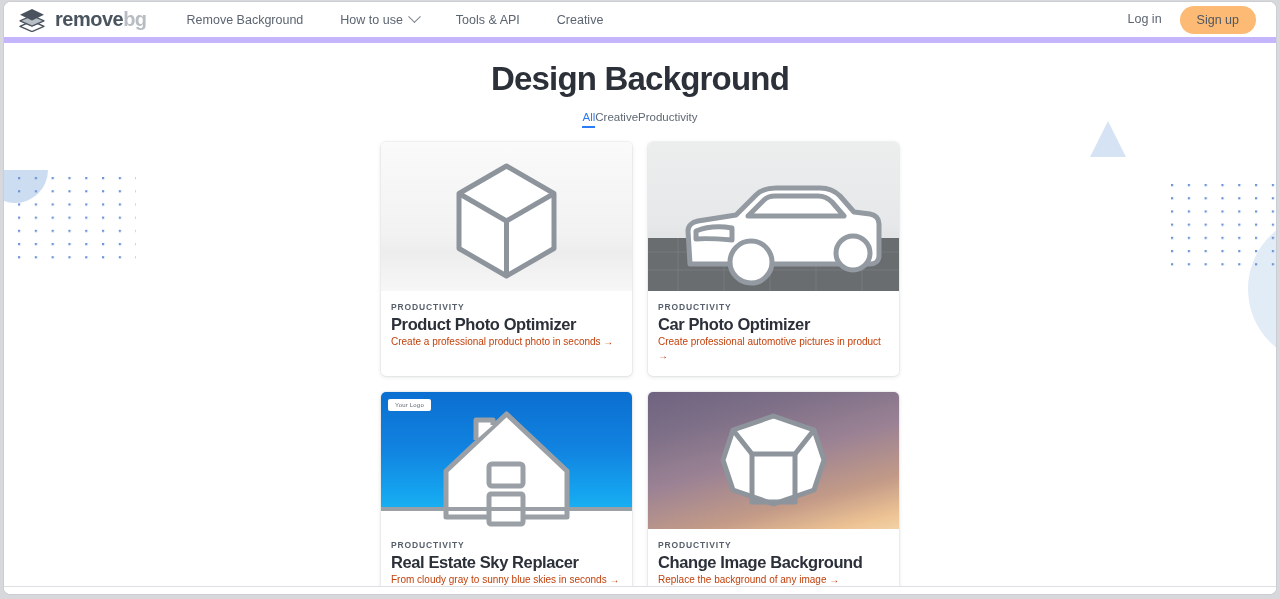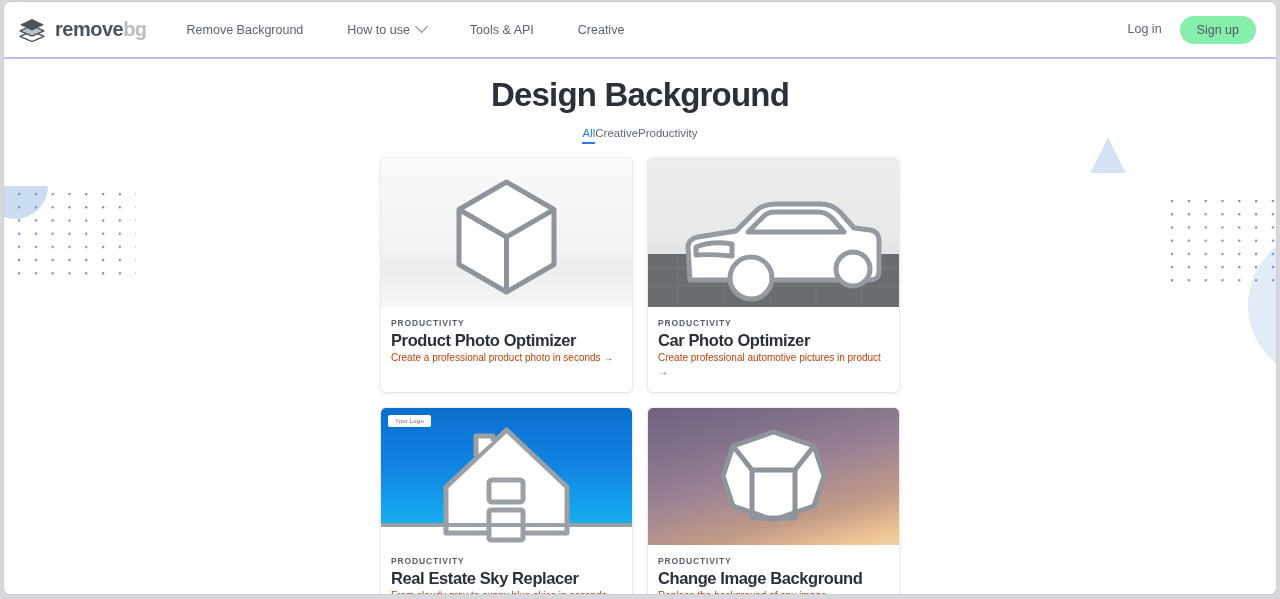--- a/index.html
+++ b/index.html
@@ -28,23 +28,23 @@
   .page {
     position: absolute;
     inset: 0;
     background: #ffffff;
     overflow: hidden;
   }
 
   
   .header {
     position: relative;
-    height: 57px;
+    height: 41px;
     background: #fff;
-    border-bottom: 2px solid #c4b5fd;
+    border-bottom: 6px solid #c4b5fd;
     display: flex;
     align-items: center;
     padding: 0 20px 0 14px;
     z-index: 30;
   }
 
   .brand {
     display: flex;
     align-items: center;
     gap: 9px;
@@ -57,21 +57,21 @@
     font-weight: 700;
     letter-spacing: -0.5px;
     color: #4a545f;
     white-space: nowrap;
   }
   .brand-text .bg { color: #b8bdc4; font-weight: 600; }
 
   .nav {
     display: flex;
     align-items: center;
-    gap: 16px;
+    gap: 9px;
   }
   .nav-item {
     font-size: 12.5px;
     color: #5b6470;
     padding: 6px 14px;
     cursor: pointer;
     white-space: nowrap;
     display: flex;
     align-items: center;
     gap: 7px;
@@ -92,21 +92,21 @@
   .login-link {
     font-size: 12.5px;
     color: #5b6470;
     padding: 6px 12px;
     cursor: pointer;
     white-space: nowrap;
   }
   .signup-btn {
     font-size: 12.5px;
     color: #4e5762;
-    background: #86efac;
+    background: #fdba74;
     border: none;
     border-radius: 20px;
     padding: 7px 17px;
     cursor: pointer;
     font-family: inherit;
     white-space: nowrap;
   }
 
   
   .main {

